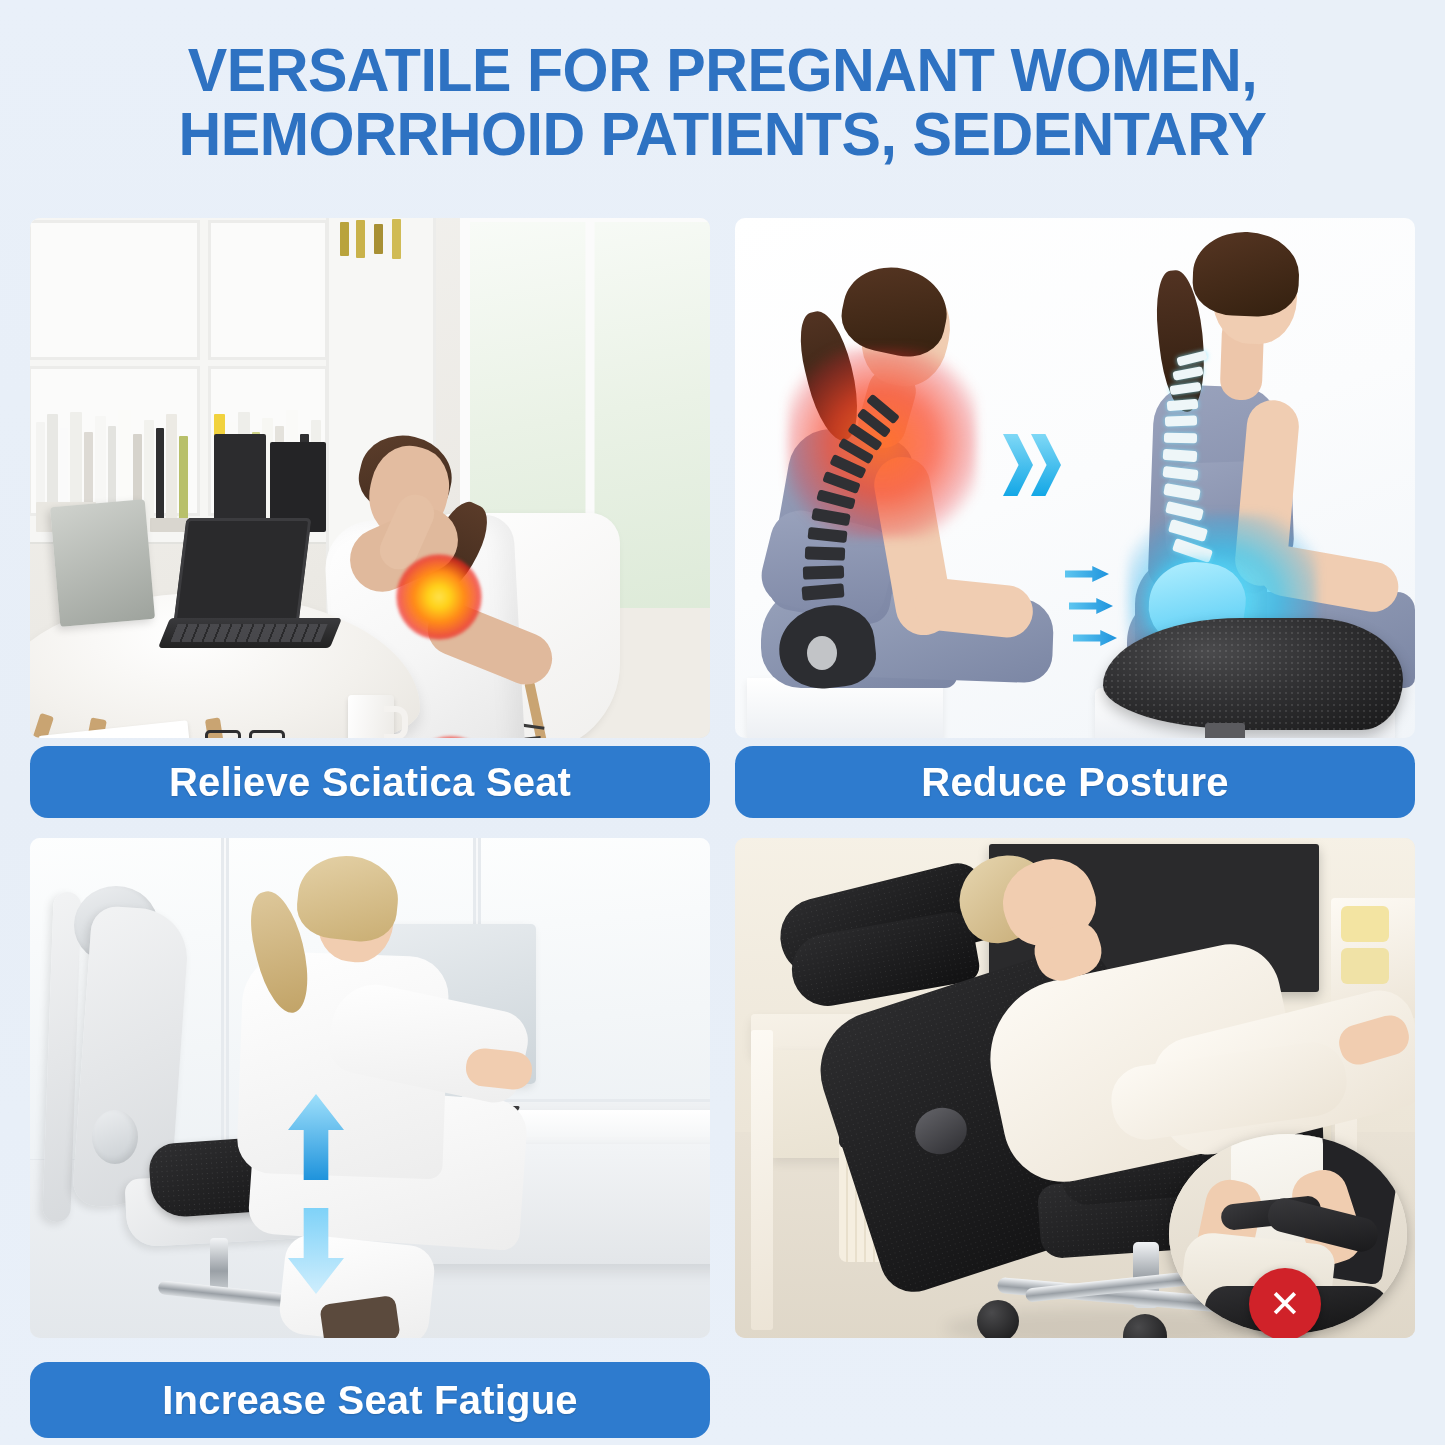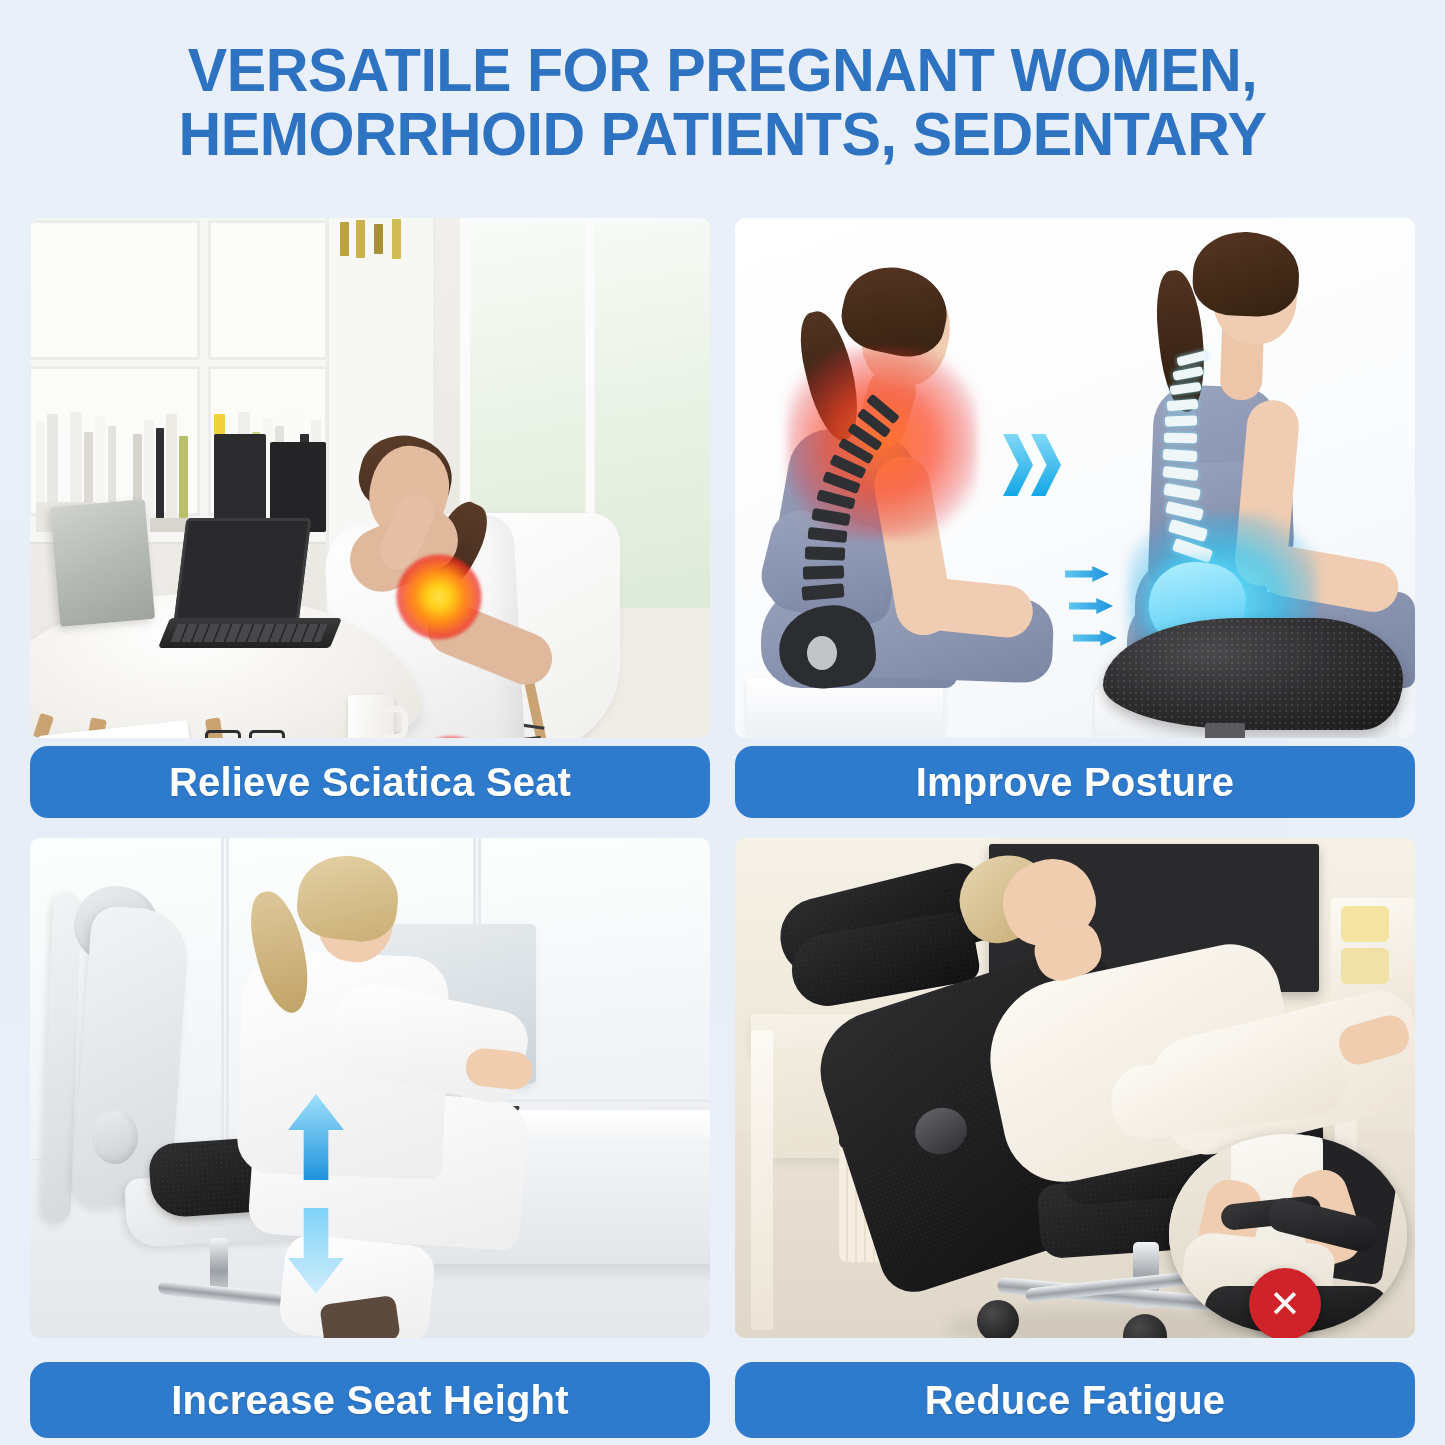--- a/index.html
+++ b/index.html
@@ -394,21 +394,21 @@
           <div>
             <div class="sArrow" style="left:330px;top:348px;"></div>
             <div class="sArrow" style="left:334px;top:380px;"></div>
             <div class="sArrow" style="left:338px;top:412px;"></div>
           </div>
 
           <div class="cushion" style="left:368px;top:400px;width:300px;height:112px;"></div>
           <div style="position:absolute;left:470px;top:505px;width:40px;height:20px;background:#5b5b5f;border-radius:3px;"></div>
         </div>
       </div>
-      <div class="caption">Improve Posture</div>
+      <div class="caption">Reduce Posture</div>
     </div>
 
     <div class="cell r2">
       <div class="photo p3">
 
         <div class="winPane" style="left:-6px;top:-6px;width:200px;height:330px;"></div>
         <div class="winPane" style="left:196px;top:-6px;width:250px;height:330px;"></div>
         <div class="winPane" style="left:448px;top:-6px;width:240px;height:270px;"></div>
         <div style="position:absolute;left:-6px;top:322px;width:694px;height:200px;background:linear-gradient(180deg,#eef1f4,#e2e6ea);"></div>
 
@@ -433,21 +433,21 @@
         <div class="skin3" style="left:436px;top:212px;width:66px;height:38px;border-radius:18px;transform:rotate(6deg);"></div>
         <div class="skin3" style="left:288px;top:32px;width:76px;height:92px;border-radius:46% 46% 45% 45%;transform:rotate(6deg);"></div>
         <div style="position:absolute;left:268px;top:18px;width:100px;height:84px;background:linear-gradient(160deg,#e5d2a8,#c9ad72);border-radius:52% 52% 38% 38%;transform:rotate(6deg);"></div>
         <div style="position:absolute;left:226px;top:52px;width:48px;height:124px;background:linear-gradient(180deg,#ddc79a,#c2a468);border-radius:44% 48% 52% 48%;transform:rotate(-14deg);"></div>
         <div class="wh" style="left:252px;top:402px;width:150px;height:100px;border-radius:26px;transform:rotate(6deg);"></div>
         <div style="position:absolute;left:292px;top:462px;width:76px;height:44px;background:#5b4a3d;border-radius:10px;transform:rotate(-8deg);"></div>
 
         <div class="upArrow" style="left:258px;top:256px;"></div>
         <div class="dnArrow" style="left:258px;top:370px;"></div>
       </div>
-      <div class="caption">Increase Seat Height</div>
+      <div class="caption">Increase Seat Fatigue</div>
     </div>
 
     <div class="cell r2">
       <div class="photo p4">
 
         <div style="position:absolute;left:-6px;top:-6px;width:694px;height:300px;background:linear-gradient(180deg,#f6f1e6,#ece5d7);"></div>
         <div style="position:absolute;left:-6px;top:294px;width:694px;height:230px;background:linear-gradient(180deg,#e9e2d5,#ded6c7);"></div>
 
         <div class="tv" style="left:254px;top:6px;width:330px;height:148px;"></div>
         <div class="cream" style="left:390px;top:152px;width:20px;height:32px;"></div>
@@ -496,17 +496,16 @@
           <div style="position:absolute;left:130px;top:36px;width:56px;height:94px;background:#f0cdb0;border-radius:24px;transform:rotate(-18deg);"></div>
           <div style="position:absolute;left:14px;top:104px;width:150px;height:74px;background:linear-gradient(170deg,#f6f2e9,#e4ddcf);border-radius:28px 20px 14px 24px;transform:rotate(6deg);"></div>
           <div style="position:absolute;left:52px;top:66px;width:100px;height:26px;background:linear-gradient(160deg,#3a3a3d,#19191b);border-radius:13px;transform:rotate(-6deg);"></div>
           <div style="position:absolute;left:98px;top:74px;width:112px;height:34px;background:linear-gradient(160deg,#3a3a3d,#19191b);border-radius:16px;transform:rotate(14deg);"></div>
           <div style="position:absolute;left:36px;top:152px;width:184px;height:54px;background:linear-gradient(170deg,#2f2f32,#111);border-radius:22px;"></div>
         </div>
         <div class="xbadge" style="left:514px;top:430px;width:72px;height:72px;">
           <span>✕</span>
         </div>
       </div>
-      <div class="caption">Reduce Fatigue</div>
     </div>
 
   </div>
 </div>
 
 </body></html>

